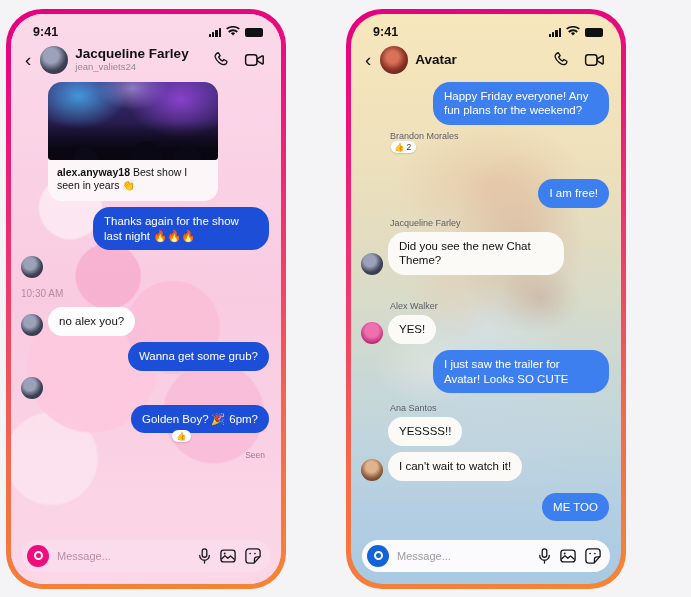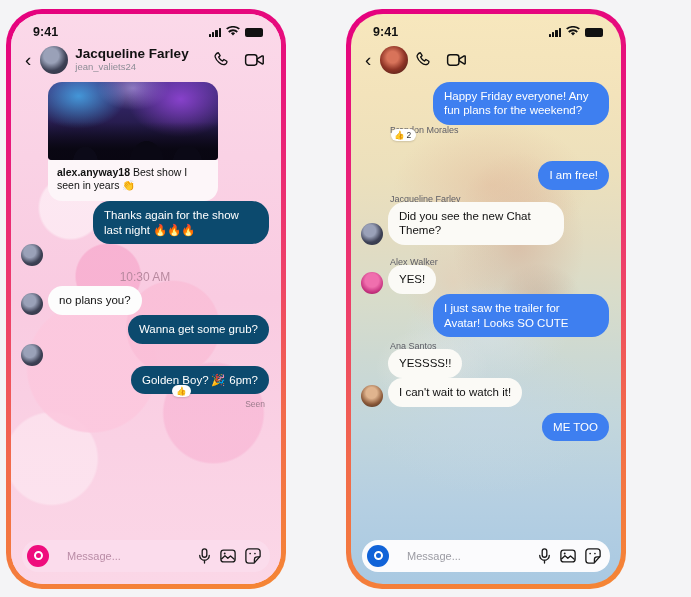--- a/index.html
+++ b/index.html
@@ -107,39 +107,39 @@
   .hname { flex: 1 1 auto; min-width: 0; }
   .hname .n { font-size: 13.5px; font-weight: bold; color: #111; line-height: 1.15; }
   .hname .u { font-size: 9.5px; color: #8d8d96; line-height: 1.3; }
   .hacts { display: flex; align-items: center; gap: 12px; }
   .hacts svg { display: block; }
 
   
   .thread {
     flex: 1 1 auto;
     padding: 0 12px 4px 10px;
-    display: flex; flex-direction: column; 
+    display: flex; flex-direction: column; gap: 6px;
     overflow: hidden;
     position: relative; z-index: 2;
   }
   .row { display: flex; align-items: flex-end; gap: 5px; }
   .row.out { justify-content: flex-end; }
   .row .av { width: 22px; height: 22px; }
   .spacer { width: 22px; flex: 0 0 auto; }
 
   .bub {
     max-width: 176px;
     padding: 7px 11px;
     border-radius: 17px;
     font-size: 11.5px;
     line-height: 1.28;
     word-wrap: break-word;
   }
   .bub.in  { background: #fdfdfd; color: #111; }
-  .bub.out-pink { background: #0c4a6e; color: #fff; }
+  .bub.out-pink { background: #1d4ed8; color: #fff; }
   .bub.out-blue { background: #3e7ff0; color: #fff; }
   .bub.in-warm { background: #fbfaf6; color: #111; }
 
   .media {
     width: 170px; height: 78px;
     border-radius: 14px 14px 4px 4px;
     overflow: hidden;
     background:
       radial-gradient(ellipse 40% 60% at 18% 18%, rgba(70,170,235,.85), transparent 70%),
       radial-gradient(ellipse 45% 70% at 78% 22%, rgba(150,70,220,.85), transparent 70%),
@@ -159,22 +159,22 @@
   .cap {
     width: 170px;
     background: #fdf6f9;
     border-radius: 0 0 14px 14px;
     padding: 6px 9px 8px;
     font-size: 10.5px; line-height: 1.3; color: #111;
   }
   .cap b { font-weight: bold; }
 
   .ts {
-    text-align: center;
-    font-size: 12px; color: #b8899f;
+    text-align: left;
+    font-size: 10px; color: #b8899f;
     padding: 4px 0 2px;
   }
   .sender {
     font-size: 9px; color: #5d5d66;
     padding-left: 29px; margin-bottom: -2px;
   }
   .seen {
     text-align: right; font-size: 8.5px; color: #9b7c8c;
     padding-right: 4px; padding-top: 2px;
   }
@@ -197,21 +197,21 @@
   .composer {
     flex: 0 0 auto;
     padding: 6px 11px 12px;
     position: relative; z-index: 2;
   }
   .cbar {
     height: 32px;
     border-radius: 17px;
     display: flex; align-items: center;
     padding: 0 9px 0 5px;
-    gap: 18px;
+    gap: 8px;
   }
   .cbar.pinkbar { background: #fbdcec; }
   .cbar.bluebar { background: #fbfbfd; }
   .camera {
     width: 22px; height: 22px; border-radius: 50%;
     display: flex; align-items: center; justify-content: center;
     flex: 0 0 auto;
   }
   .camera.pinkcam { background: #ef0d7d; }
   .camera.bluecam { background: #1163d8; }
@@ -287,21 +287,21 @@
 
         <div class="row in">
           <div class="av a1"></div>
         </div>
 
         <div class="ts">10:30 AM</div>
 
 
         <div class="row in">
           <div class="av a1"></div>
-          <div class="bub in">no plans you?</div>
+          <div class="bub in">no alex you?</div>
         </div>
 
         <div class="row out">
           <div class="bub out-pink">Wanna get some grub?</div>
         </div>
 
         <div class="row in">
           <div class="av a1"></div>
         </div>
 
@@ -361,20 +361,23 @@
             <path d="M7 5.2c1.4 0 2.7.5 3.6 1.5l1.3-1.4A7 7 0 0 0 7 3.3 7 7 0 0 0 2.1 5.3l1.3 1.4A5 5 0 0 1 7 5.2z" fill="#111"></path>
             <path d="M7 1.4c2.2 0 4.2.8 5.7 2.2l1.2-1.3A9.9 9.9 0 0 0 7 0 9.9 9.9 0 0 0 .1 2.3l1.2 1.3A8.3 8.3 0 0 1 7 1.4z" fill="#111"></path>
           </svg>
           <div class="batt"></div>
         </div>
       </div>
 
       <div class="chathead layer">
         <div class="back">‹</div>
         <div class="av a2"></div>
+        <div class="hname">
+          <div class="n">Avatar</div>
+        </div>
         <div class="hacts">
           <svg width="19" height="19" viewBox="0 0 24 24" fill="none" stroke="#111" stroke-width="1.7" stroke-linecap="round" stroke-linejoin="round">
             <path d="M6.8 3.5 9 7.2l-1.9 1.7c.9 2.2 2.8 4.1 5 5l1.7-1.9 3.7 2.2c.4 1.6-.9 3.6-2.6 4.1C10.4 19.8 4.2 13.6 2.7 8.7c-.5-1.7 1.5-4.9 4.1-5.2z"></path>
           </svg>
           <svg width="21" height="19" viewBox="0 0 26 22" fill="none" stroke="#111" stroke-width="1.8" stroke-linejoin="round">
             <rect x="2" y="5" width="14" height="13" rx="3.2"></rect>
             <path d="M16.5 10.2 22.5 6.6c.6-.3 1.3.1 1.3.8v8.2c0 .7-.7 1.1-1.3.8l-6-3.6z"></path>
           </svg>
         </div>
       </div>
@@ -394,21 +397,21 @@
         <div class="row out" style="margin-top:20px">
           <div class="bub out-blue">I am free!</div>
         </div>
 
         <div class="sender" style="margin-top:4px">Jacqueline Farley</div>
         <div class="row in">
           <div class="av a1"></div>
           <div class="bub in-warm">Did you see the new Chat Theme?</div>
         </div>
 
-        <div class="sender" style="margin-top:12px">Alex Walker</div>
+        <div class="sender" style="margin-top:20px">Alex Walker</div>
         <div class="row in">
           <div class="av a4"></div>
           <div class="bub in-warm">YES!</div>
         </div>
 
         <div class="row out" style="">
           <div class="bub out-blue">I just saw the trailer for Avatar! Looks SO CUTE</div>
         </div>
 
         <div class="sender" style="margin-top:4px">Ana Santos</div>

